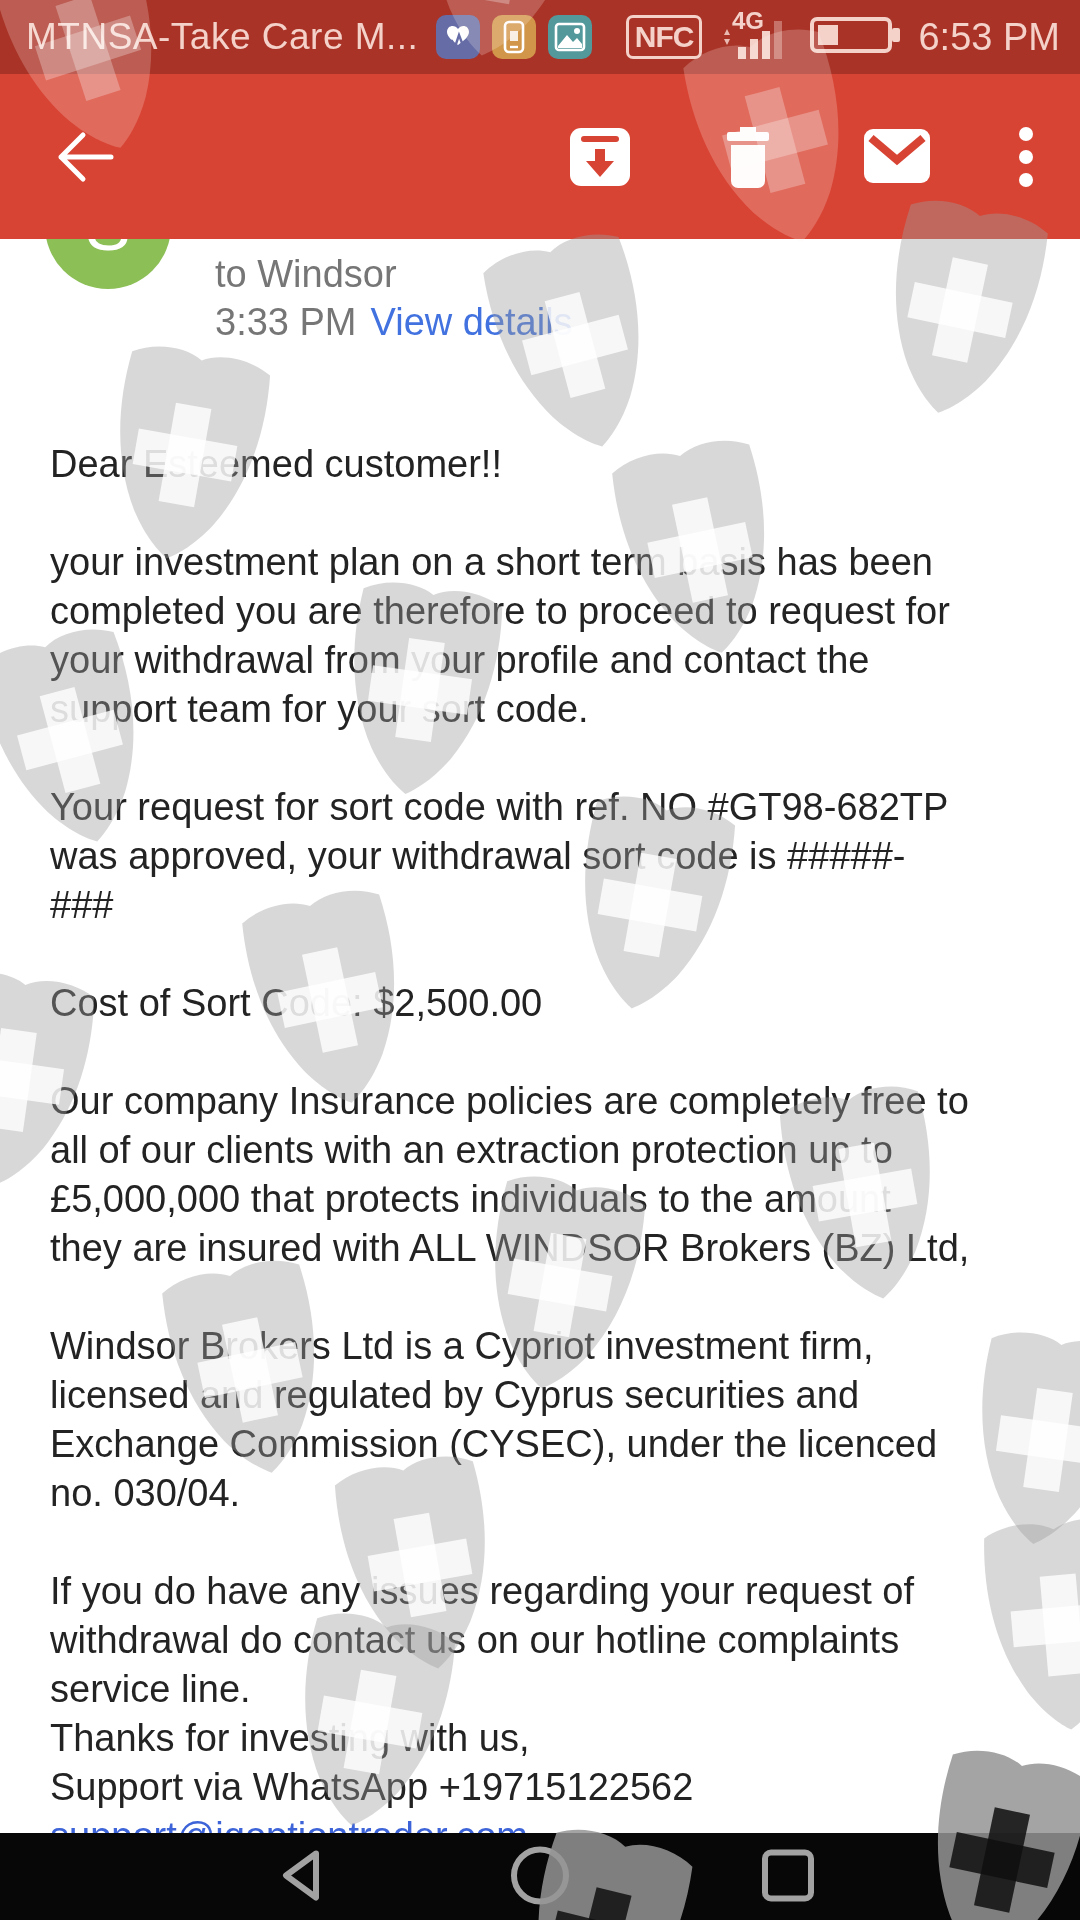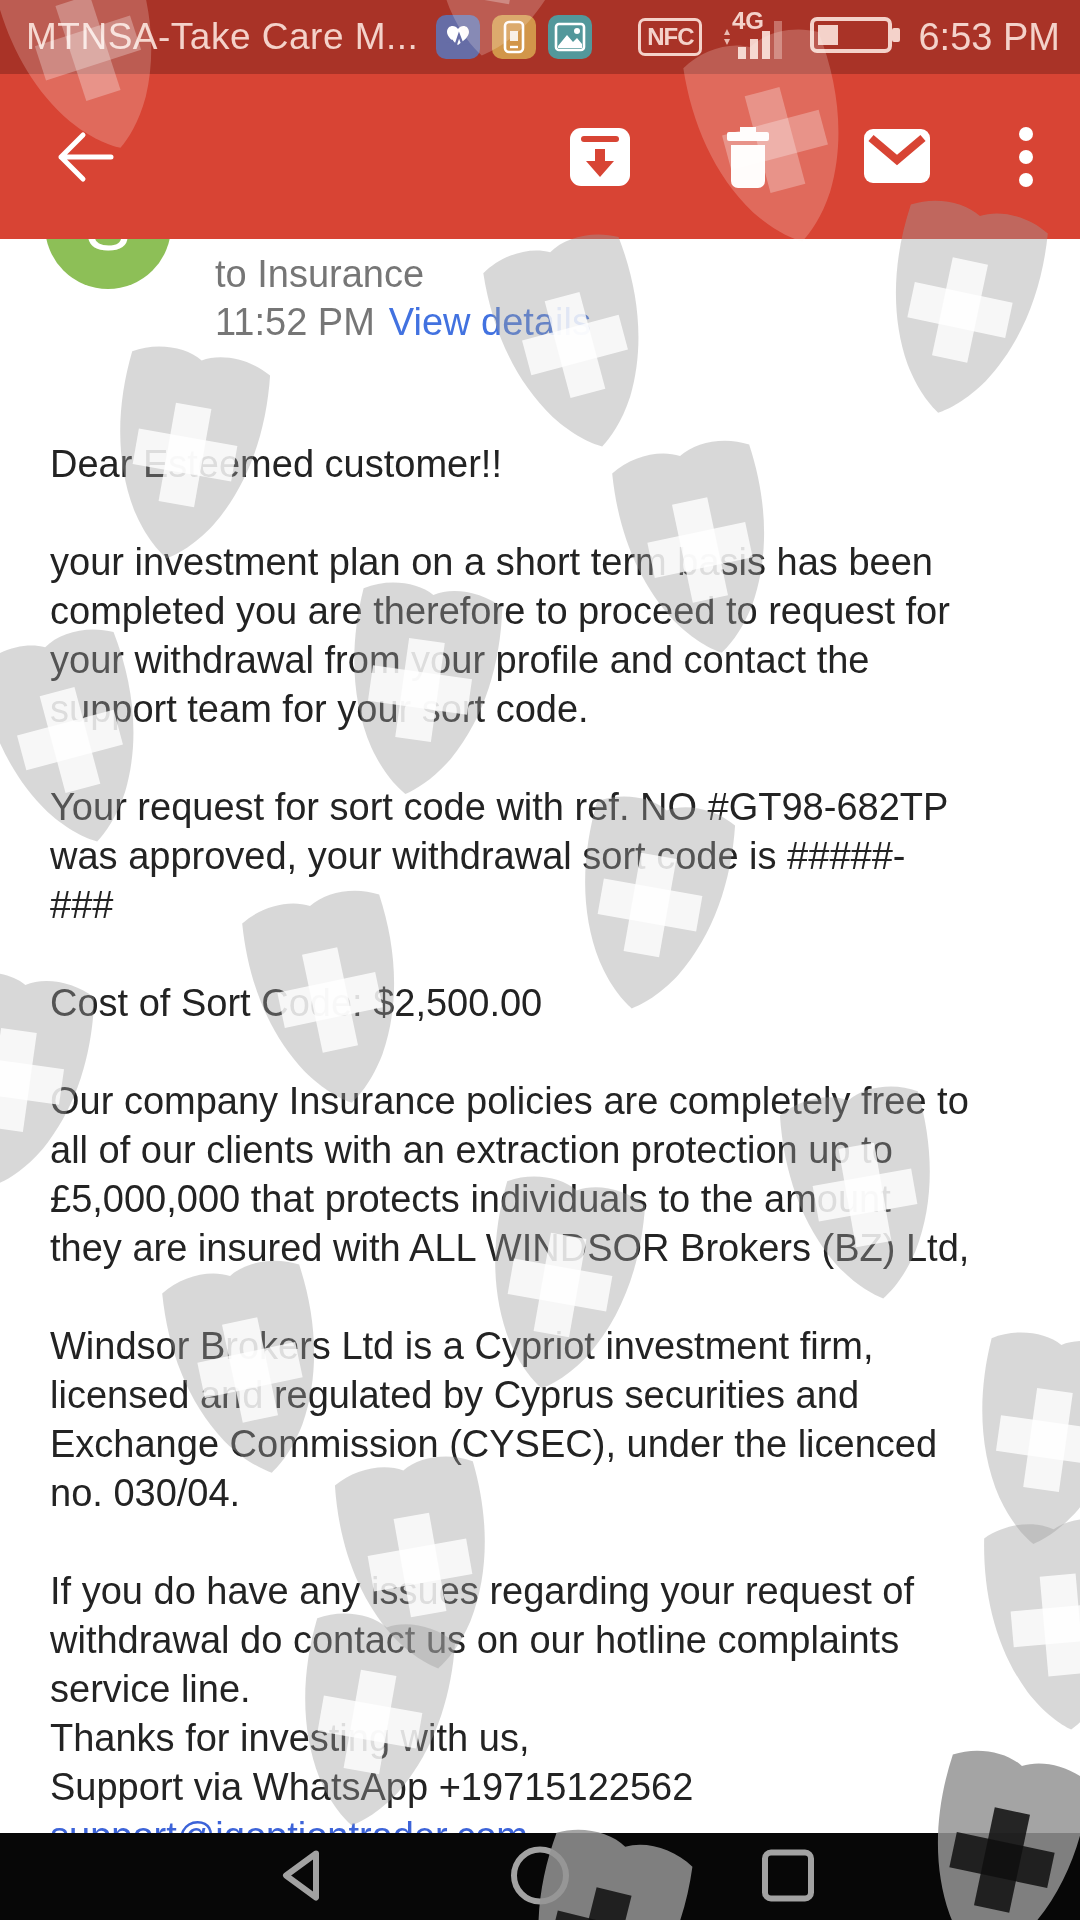--- a/index.html
+++ b/index.html
@@ -12,21 +12,21 @@
     position:relative; z-index:20; height:74px; background:#a93327;
     display:flex; align-items:center; color:#f4d2ca;
   }
   .sb-title{font-size:37px; margin-left:26px; letter-spacing:0.5px; white-space:nowrap;}
   .sb-appicons{display:flex; gap:12px; margin-left:18px; align-items:center;}
   .app-chip{width:44px; height:44px; border-radius:10px; display:flex; align-items:center; justify-content:center;}
   .chip-health{background:#666da6;}
   .chip-phone{background:#d2964a;}
   .chip-gallery{background:#53989b;}
   .sb-right{margin-left:auto; margin-right:20px; display:flex; align-items:center; gap:14px;}
-  .nfc-badge{border:3px solid #f4d2ca; border-radius:7px; padding:2px 6px; font-size:24px; font-weight:bold; letter-spacing:-1px;}
+  .nfc-badge{border:3px solid #f4d2ca; border-radius:7px; padding:2px 6px; font-size:30px; font-weight:bold; letter-spacing:-1px;}
   .sb-time{font-size:38px;}
   
   .app-bar{
     position:relative; z-index:10; height:165px; background:#d84434;
     display:flex; align-items:center;
   }
   .ab-back{margin-left:55px;}
   .ab-actions{margin-left:auto; display:flex; align-items:center; gap:88px; margin-right:46px;}
   .ab-btn{display:flex; align-items:center; justify-content:center; background:none; border:none; padding:0; cursor:pointer;}
   
@@ -147,23 +147,23 @@
           </svg>
       </button>
     </div>
   </div>
 
   <div class="email-header">
     <button class="avatar">
       <span>S</span>
     </button>
     <div class="hdr-lines">
-      <div>to Insurance</div>
+      <div>to Windsor</div>
       <div>
-        <span>11:52 PM</span><a class="view-details">View details</a>
+        <span>3:33 PM</span><a class="view-details">View details</a>
       </div>
     </div>
   </div>
 
   <div class="email-body">
     <p class="greeting">Dear Esteemed customer!!</p>
     <p>your investment plan on a short term basis has been
 completed you are therefore to proceed to request for
 your withdrawal from your profile and contact the
 support team for your sort code.</p>

